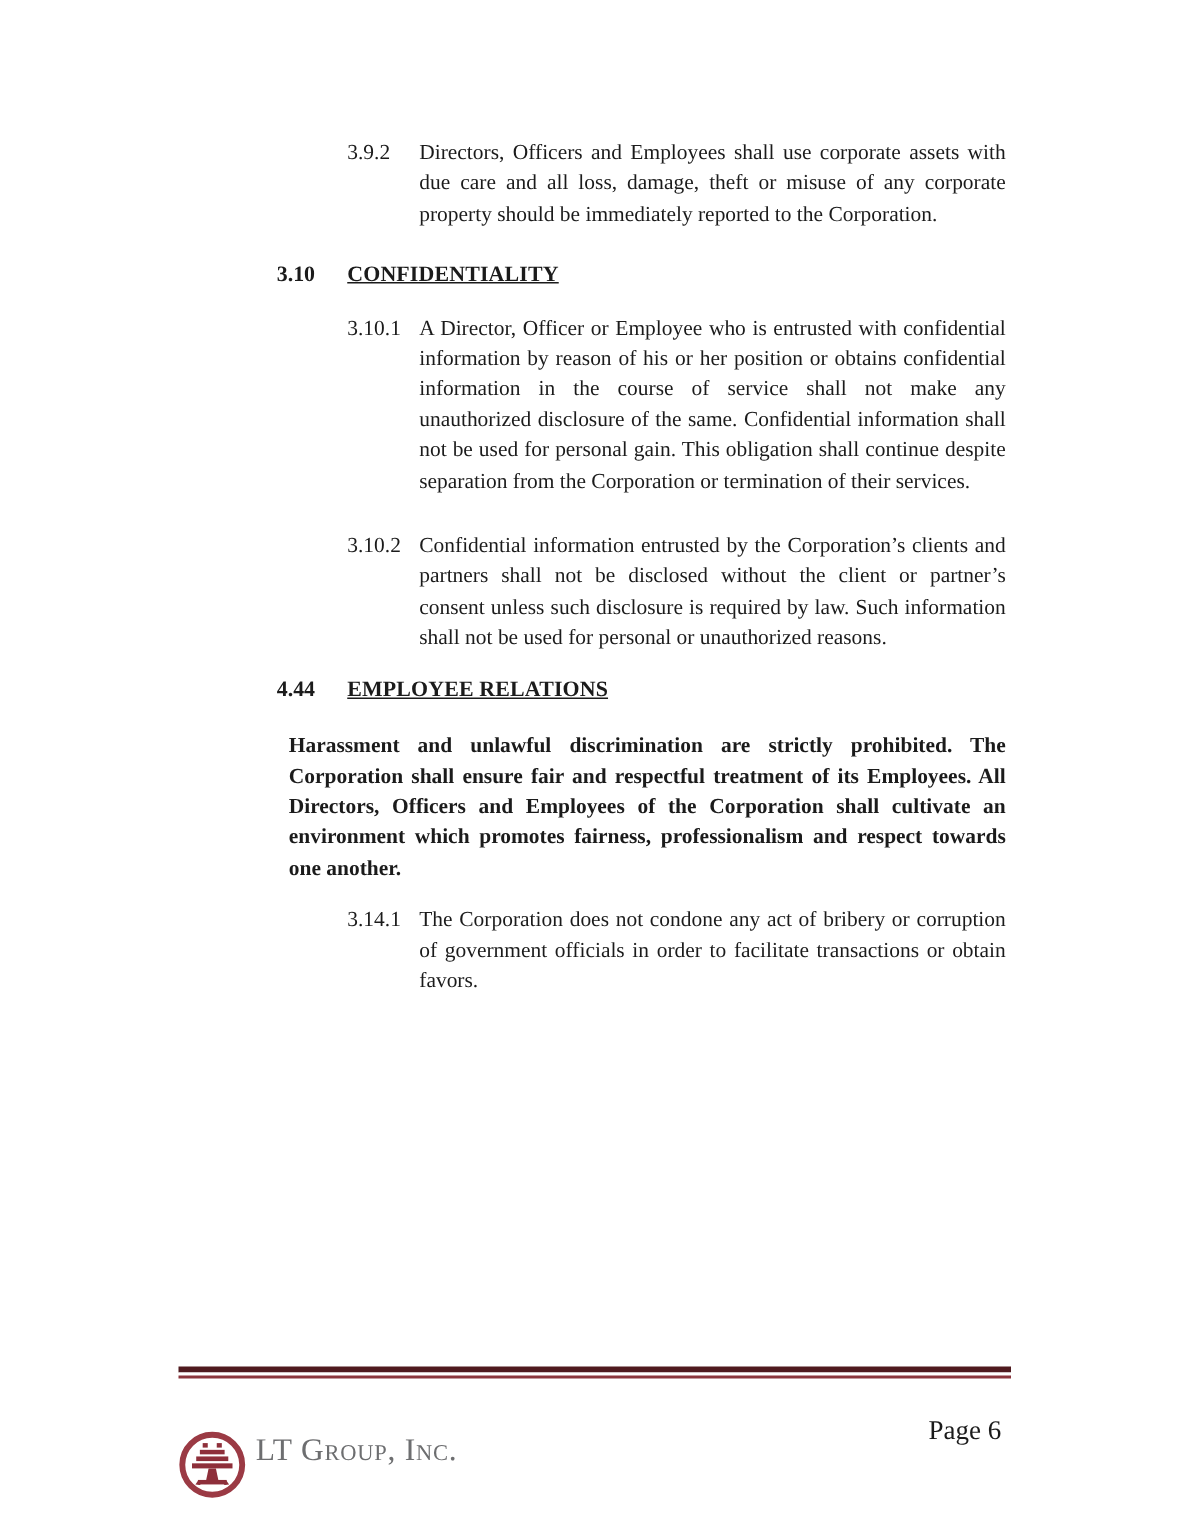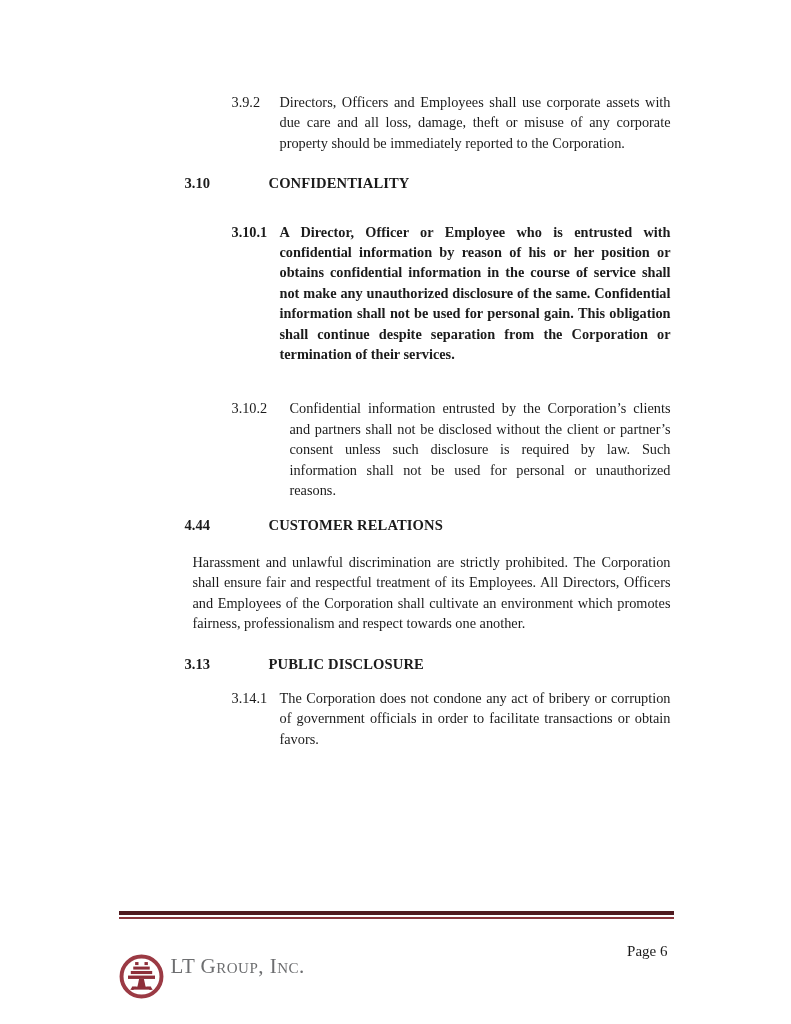--- a/index.html
+++ b/index.html
@@ -36,32 +36,31 @@
     line-height: 20.4px;
     text-align: left;
   }
   .sub-item .txt { flex: 1; }
   
   .heading {
     display: flex;
     font-weight: bold;
     font-size: 14.6px;
     line-height: 20.4px;
-    gap: 37px;
   }
   .heading .num { flex: 0 0 47px; }
-  .heading .title { flex: 1; letter-spacing: 0.1px; }
+  .heading .title { flex: 1; letter-spacing: 0.1px; text-decoration: underline; }
   
   .para { margin-left: 8px; }
 
   .mt-20 { margin-top: 20px; }
-  .mt-15 { margin-top: 28px; font-weight: bold; }
-  .mt-26 { margin-top: 34px; gap: 10px; }
+  .mt-15 { margin-top: 15px; }
+  .mt-26 { margin-top: 23px; }
   .mt-14 { margin-top: 14px; }
-  .mt-17 { margin-top: 17px; }
+  .mt-17 { margin-top: 17px; font-weight: bold; }
   .mt-19 { margin-top: 19px; }
 
   
   .footer-rule {
     position: absolute;
     left: 89px;
     right: 88px;
     top: 911px;
     height: 8px;
   }
@@ -81,21 +80,21 @@
     font-family: "Liberation Serif", "DejaVu Serif", serif;
     font-variant-caps: small-caps;
     font-size: 21px;
     letter-spacing: 0.5px;
     color: #6d6e70;
   }
   .page-label {
     position: absolute;
     right: 94px;
     top: 943px;
-    font-size: 15px;
+    font-size: 18px;
     color: #1b1b1b;
   }
 </style>
 </head>
 <body>
 
 <div class="page">
 
   <main class="content">
 
@@ -114,31 +113,27 @@
       <p class="txt">A Director, Officer or Employee who is entrusted with confidential information by reason of his or her position or obtains confidential information in the course of service shall not make any unauthorized disclosure of the same. Confidential information shall not be used for personal gain. This obligation shall continue despite separation from the Corporation or termination of their services.</p>
     </section>
 
     <section class="sub-item block-text mt-26">
       <span class="num">3.10.2</span>
       <p class="txt">Confidential information entrusted by the Corporation’s clients and partners shall not be disclosed without the client or partner’s consent unless such disclosure is required by law. Such information shall not be used for personal or unauthorized reasons.</p>
     </section>
 
     <h2 class="heading mt-14">
       <span class="num">4.44</span>
-      <span class="title">CUSTOMER RELATIONS</span>
+      <span class="title">EMPLOYEE RELATIONS</span>
     </h2>
 
     <p class="para block-text mt-17">Harassment and unlawful discrimination are strictly prohibited. The Corporation shall ensure fair and respectful treatment of its Employees. All Directors, Officers and Employees of the Corporation shall cultivate an environment which promotes fairness, professionalism and respect towards one another.</p>
 
 
 
-    <h2 class="heading mt-20">
-      <span class="num">3.13</span>
-      <span class="title">PUBLIC DISCLOSURE</span>
-    </h2>
 
 
 
     <section class="sub-item block-text mt-14">
       <span class="num">3.14.1</span>
       <p class="txt">The Corporation does not condone any act of bribery or corruption of government officials in order to facilitate transactions or obtain favors.</p>
     </section>
 
   </main>
 

